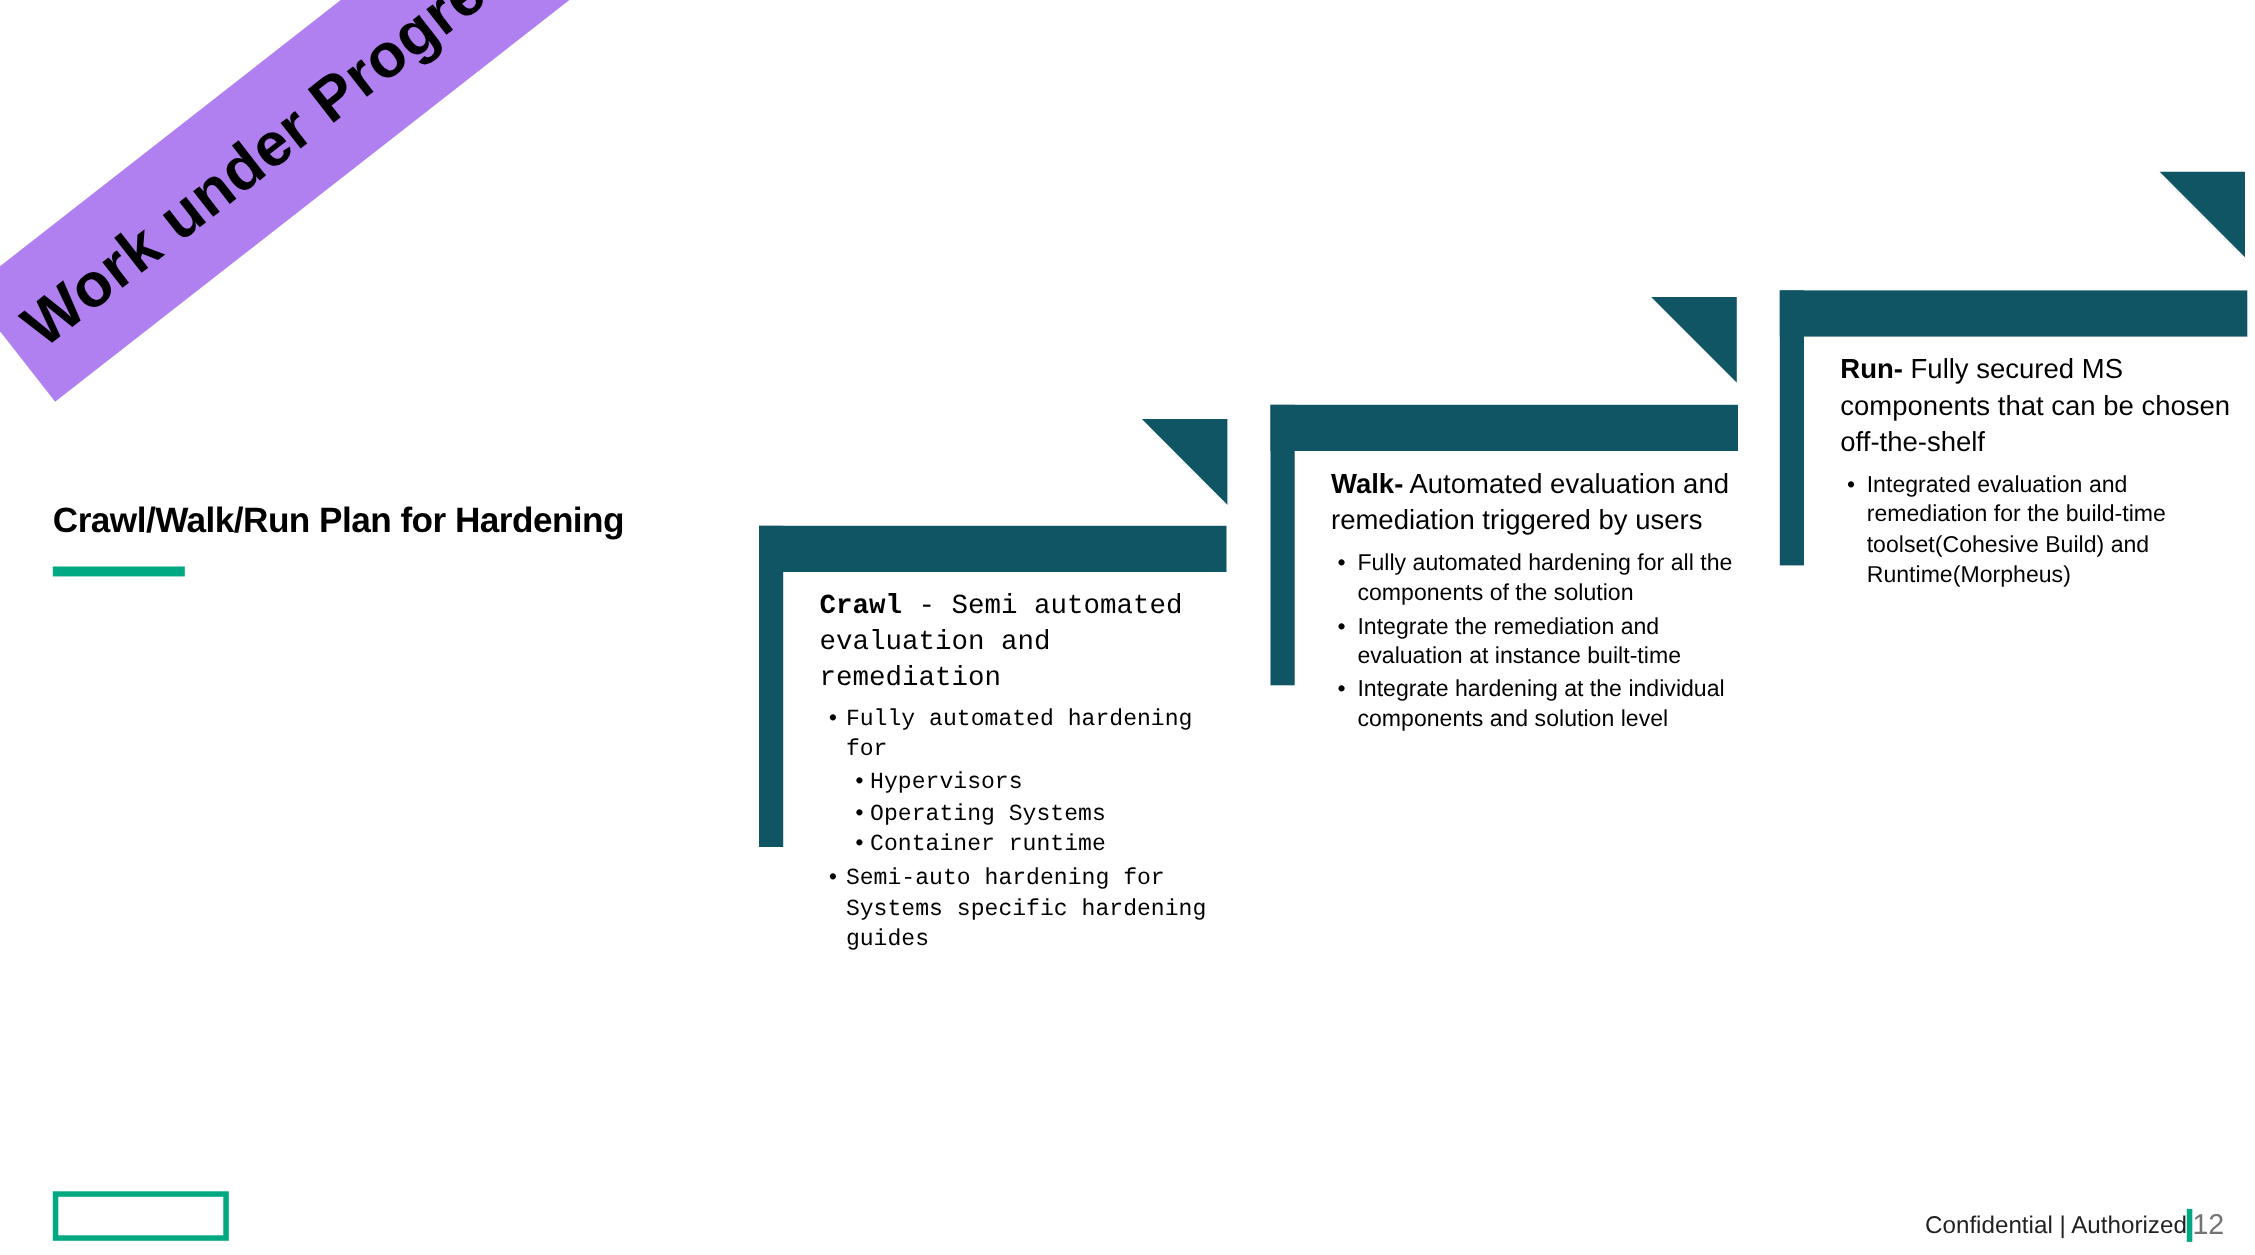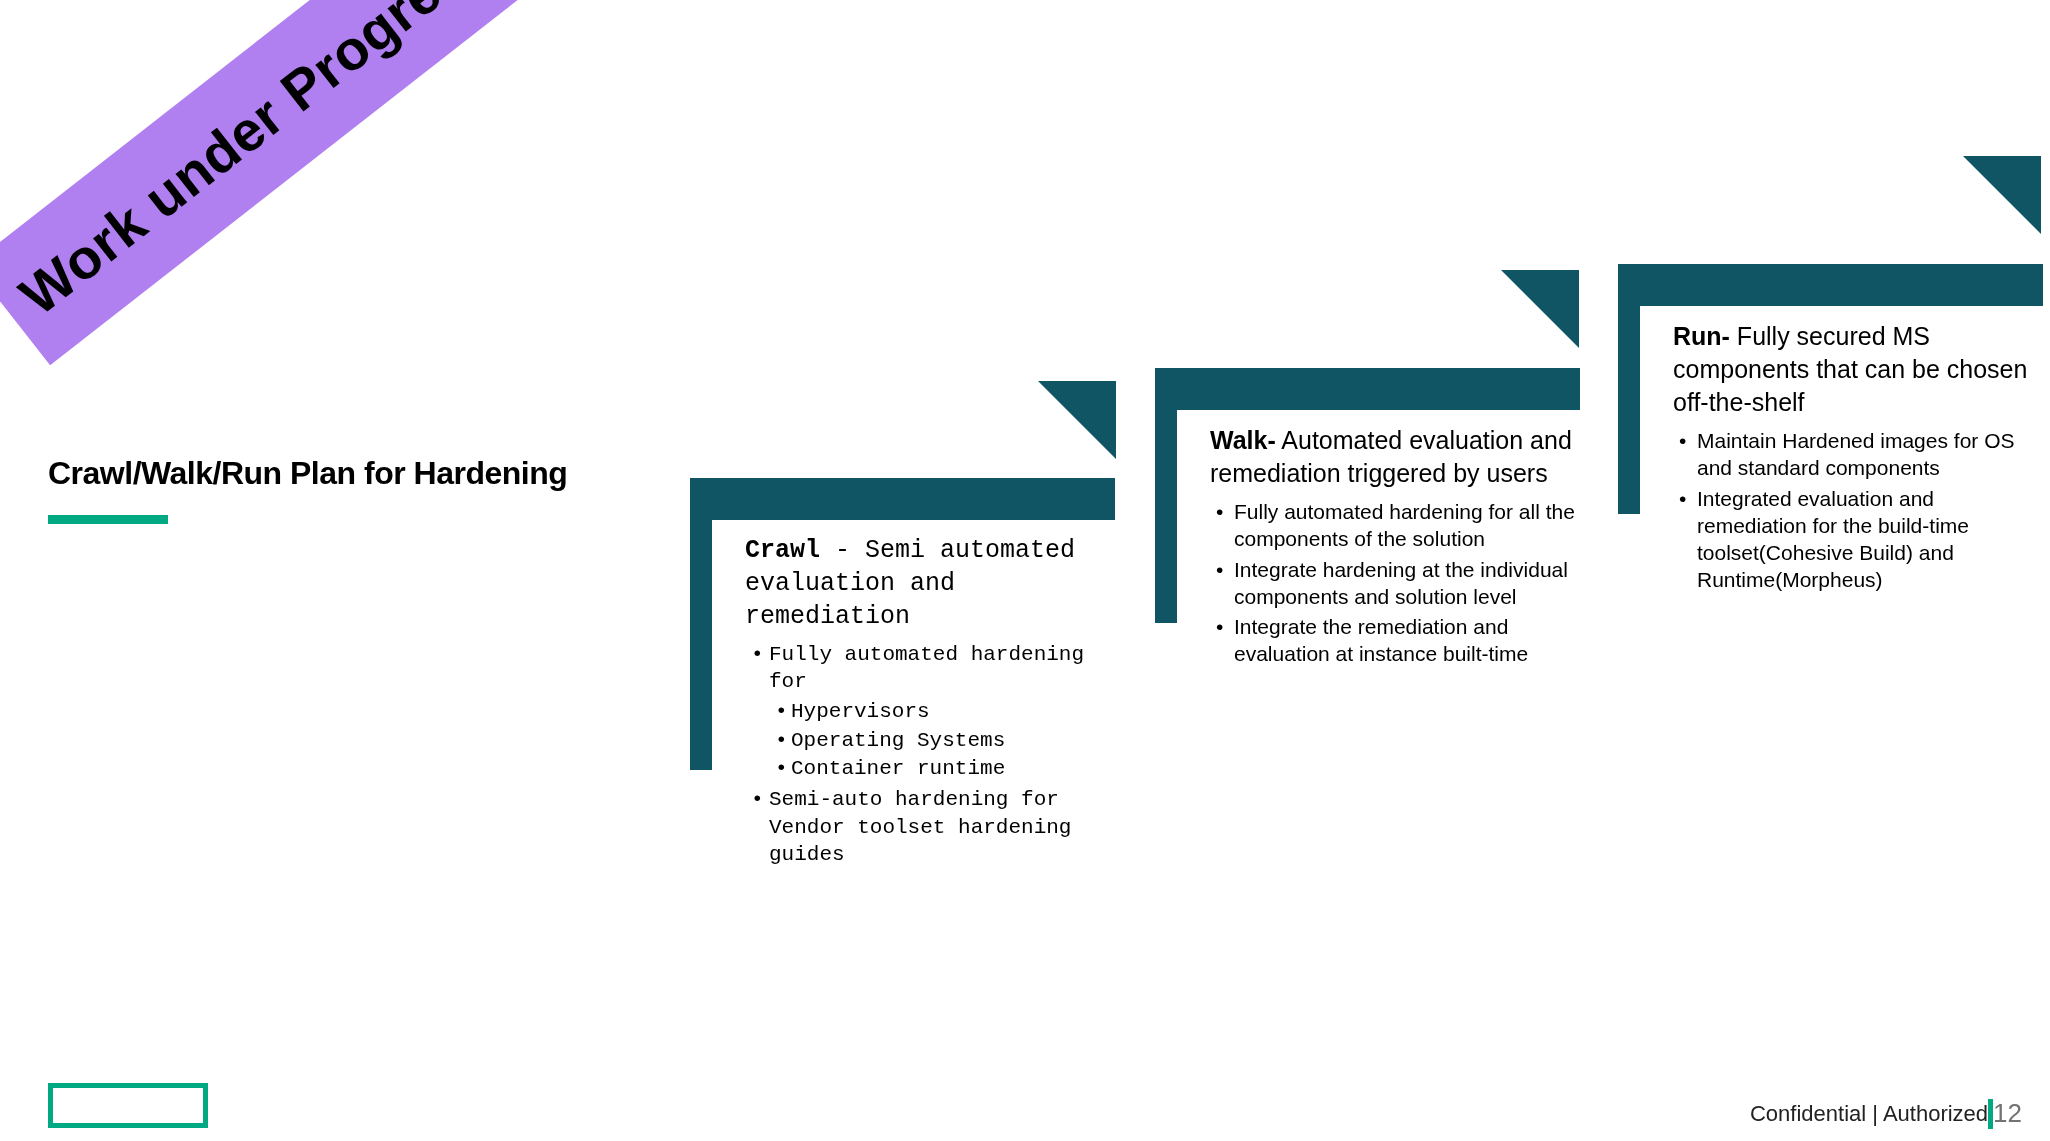--- a/index.html
+++ b/index.html
@@ -201,49 +201,48 @@
     </p>
     <ul class="step-list">
       <li>
         <span>Fully automated hardening for</span>
         <ul class="sub-list">
           <li>Hypervisors</li>
           <li>Operating Systems</li>
           <li>Container runtime</li>
         </ul>
       </li>
-      <li>Semi-auto hardening for Vendor toolset hardening guides</li>
+      <li>Semi-auto hardening for Systems specific hardening guides</li>
     </ul>
   </div>
 </div>
 
 <div class="step-card" id="card-walk">
   <div class="step-bar"></div>
   <div class="step-left-bar"></div>
   <div class="step-body">
     <p class="step-heading">
       <span class="lead">Walk-</span><span> Automated evaluation and remediation triggered by users</span>
     </p>
     <ul class="step-list">
       <li>Fully automated hardening for all the components of the solution</li>
+      <li>Integrate the remediation and evaluation at instance built-time</li>
       <li>Integrate hardening at the individual components and solution level</li>
-      <li>Integrate the remediation and evaluation at instance built-time</li>
     </ul>
   </div>
 </div>
 
 <div class="step-card" id="card-run">
   <div class="step-bar"></div>
   <div class="step-left-bar"></div>
   <div class="step-body">
     <p class="step-heading">
       <span class="lead">Run-</span><span> Fully secured MS components that can be chosen off-the-shelf</span>
     </p>
     <ul class="step-list">
-      <li>Maintain Hardened images for OS and standard components</li>
       <li>Integrated evaluation and remediation for the build-time toolset(Cohesive Build) and Runtime(Morpheus)</li>
     </ul>
   </div>
 </div>
 
 <div id="hpe-logo"></div>
 <div id="footer-right">
   <span>Confidential | Authorized</span>
   <span id="footer-divider"></span>
   <span id="page-number">12</span>

